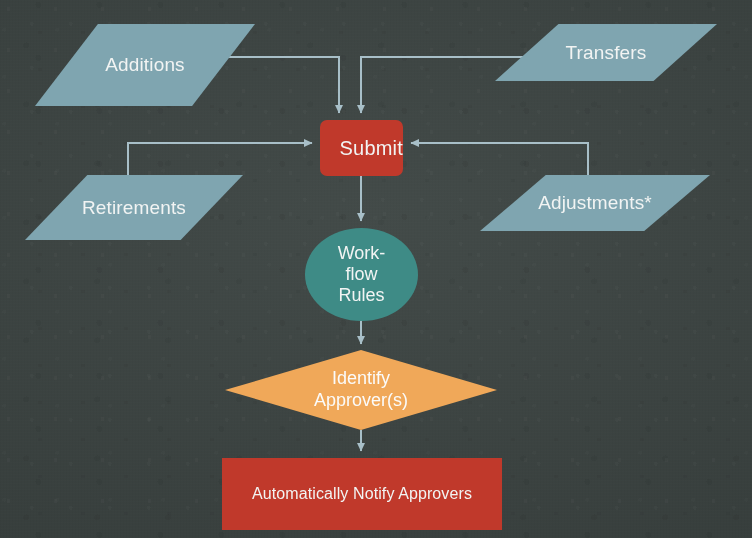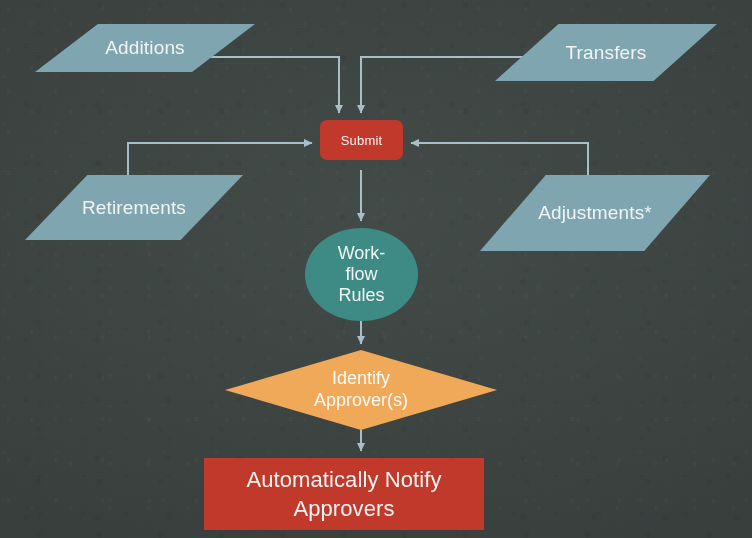--- a/index.html
+++ b/index.html
@@ -54,35 +54,36 @@
     box-sizing: border-box;
   }
 
   .para {
     background: #7fa5b0;
     font-size: 19px;
     letter-spacing: 0.15px;
   }
   .para .label { position: relative; z-index: 2; }
 
-  .para-additions   { left: 35px;  top: 24px;  width: 220px; height: 48px;
+  .para-additions   { left: 35px;  top: 24px;  width: 220px; height: 82px;
                       clip-path: polygon(28.6% 0, 100% 0, 71.4% 100%, 0 100%); }
   .para-transfers   { left: 495px; top: 24px;  width: 222px; height: 57px;
                       clip-path: polygon(28.6% 0, 100% 0, 71.4% 100%, 0 100%); text-align: right; }
   .para-retirements { left: 25px;  top: 175px; width: 218px; height: 65px;
                       clip-path: polygon(28.6% 0, 100% 0, 71.4% 100%, 0 100%); }
-  .para-adjustments { left: 480px; top: 175px; width: 230px; height: 76px;
+  .para-adjustments { left: 480px; top: 175px; width: 230px; height: 56px;
                       clip-path: polygon(28.6% 0, 100% 0, 71.4% 100%, 0 100%); }
 
   .submit-box {
-    left: 320px; top: 120px; width: 83px; height: 40px;
+    left: 320px; top: 120px; width: 83px; height: 56px;
     background: #c0392b;
     border-radius: 7px;
-    font-size: 13px;
+    font-size: 20px;
     letter-spacing: 0.2px;
+    justify-content: flex-end;
   }
 
   .wf-ellipse {
     left: 305px; top: 228px; width: 113px; height: 93px;
     background: #3e8b86;
     border-radius: 50%;
     font-size: 18px;
     line-height: 1.16;
   }
 
@@ -98,23 +99,23 @@
   }
   .diamond-wrap .label {
     position: relative;
     z-index: 2;
     font-size: 18px;
     line-height: 1.2;
     color: #fbfbfa;
   }
 
   .notify-box {
-    left: 204px; top: 458px; width: 280px; height: 72px;
+    left: 222px; top: 458px; width: 280px; height: 72px;
     background: #c0392b;
-    font-size: 22px;
+    font-size: 16px;
     line-height: 1.33;
     letter-spacing: 0.1px;
   }
 
   .lbl-line { display: block; }
 </style>
 </head>
 <body>
 
 <div id="canvas">

